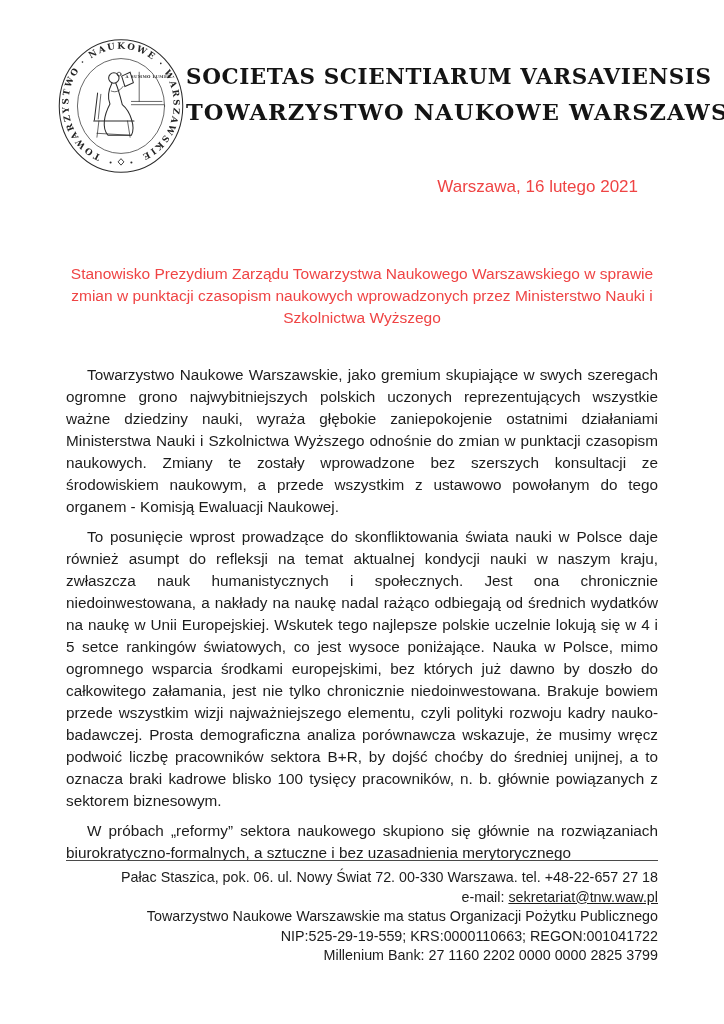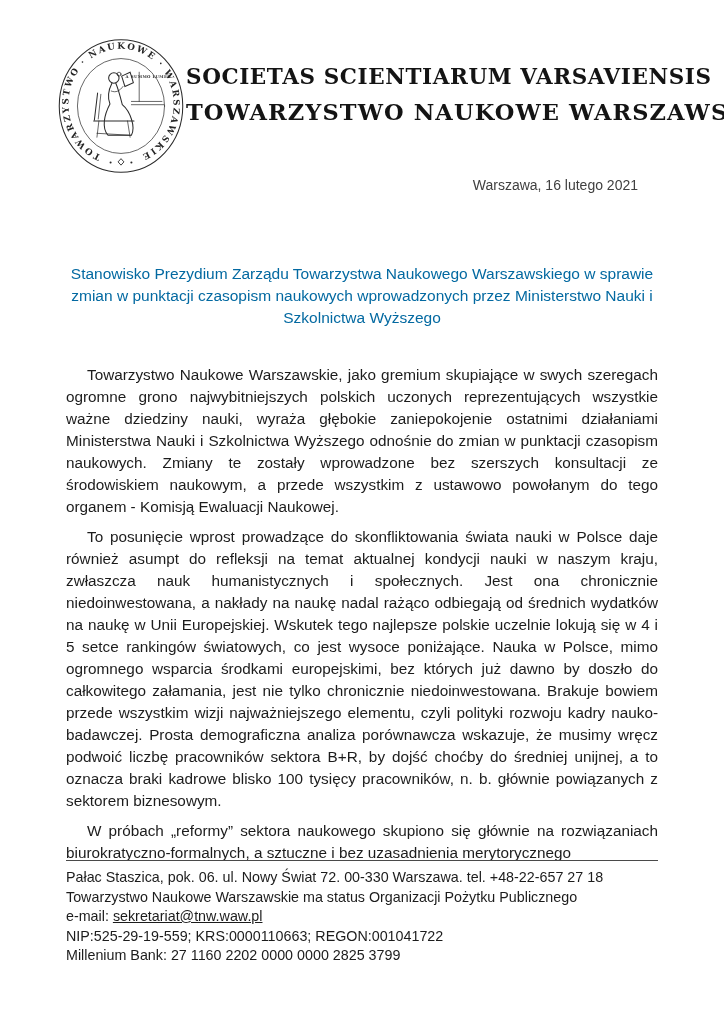--- a/index.html
+++ b/index.html
@@ -38,35 +38,35 @@
   }
   .org-polish {
     font-size: 22.5px;
     letter-spacing: 1.1px;
     line-height: 1;
   }
   .dateline {
     position: absolute;
     top: 177px;
     right: 86px;
-    font-size: 14px;
-    color: #404040;
+    font-size: 17px;
+    color: #ef4444;
   }
 
   
   .doc-title {
     position: absolute;
     top: 263px;
     left: 66px;
     width: 592px;
     text-align: center;
     font-size: 15.5px;
     line-height: 22px;
     font-weight: 400;
-    color: #0369a1;
+    color: #ef4444;
   }
 
   
   .body-copy {
     position: absolute;
     top: 356px;
     left: 66px;
     width: 592px;
     font-size: 15.3px;
     line-height: 22px;
@@ -76,21 +76,21 @@
     text-align: justify;
     text-indent: 21px;
   }
 
   
   .footer {
     position: absolute;
     top: 860px;
     left: 66px;
     width: 592px;
-    text-align: left;
+    text-align: right;
     font-size: 14.3px;
     line-height: 19.5px;
     color: #1c1c1c;
   }
   .footer-divider {
     border: none;
     border-top: 1px solid #4a4a4a;
     margin: 0 0 7px 0;
     height: 0;
   }
@@ -166,21 +166,21 @@
 
   <div class="body-copy">
     <p>Towarzystwo Naukowe Warszawskie, jako gremium skupiające w swych szeregach ogromne grono najwybitniejszych polskich uczonych reprezentujących wszystkie ważne dziedziny nauki, wyraża głębokie zaniepokojenie ostatnimi działaniami Ministerstwa Nauki i Szkolnictwa Wyższego odnośnie do zmian w punktacji czasopism naukowych. Zmiany te zostały wprowadzone bez szerszych konsultacji ze środowiskiem naukowym, a przede wszystkim z ustawowo powołanym do tego organem - Komisją Ewaluacji Naukowej.</p>
     <p>To posunięcie wprost prowadzące do skonfliktowania świata nauki w Polsce daje również asumpt do refleksji na temat aktualnej kondycji nauki w naszym kraju, zwłaszcza nauk humanistycznych i społecznych. Jest ona chronicznie niedoinwestowana, a nakłady na naukę nadal rażąco odbiegają od średnich wydatków na naukę w Unii Europejskiej. Wskutek tego najlepsze polskie uczelnie lokują się w 4 i 5 setce rankingów światowych, co jest wysoce poniżające. Nauka w Polsce, mimo ogromnego wsparcia środkami europejskimi, bez których już dawno by doszło do całkowitego załamania, jest nie tylko chronicznie niedoinwestowana. Brakuje bowiem przede wszystkim wizji najważniejszego elementu, czyli polityki rozwoju kadry nauko-badawczej. Prosta demograficzna analiza porównawcza wskazuje, że musimy wręcz podwoić liczbę pracowników sektora B+R, by dojść choćby do średniej unijnej, a to oznacza braki kadrowe blisko 100 tysięcy pracowników, n. b. głównie powiązanych z sektorem biznesowym.</p>
     <p>W próbach „reformy” sektora naukowego skupiono się głównie na rozwiązaniach biurokratyczno-formalnych, a sztuczne i bez uzasadnienia merytorycznego</p>
   </div>
 
   <div class="footer">
     <div class="footer-divider"></div>
     <div>Pałac Staszica, pok. 06. ul. Nowy Świat 72. 00-330 Warszawa. tel. +48-22-657 27 18</div>
-    <div>Towarzystwo Naukowe Warszawskie ma status Organizacji Pożytku Publicznego</div>
     <div>
       <span>e-mail: </span><a class="email-link" href="#">sekretariat@tnw.waw.pl</a>
     </div>
+    <div>Towarzystwo Naukowe Warszawskie ma status Organizacji Pożytku Publicznego</div>
     <div>NIP:525-29-19-559; KRS:0000110663; REGON:001041722</div>
     <div>Millenium Bank: 27 1160 2202 0000 0000 2825 3799</div>
   </div>
 
 </div>
 
 </body></html>

